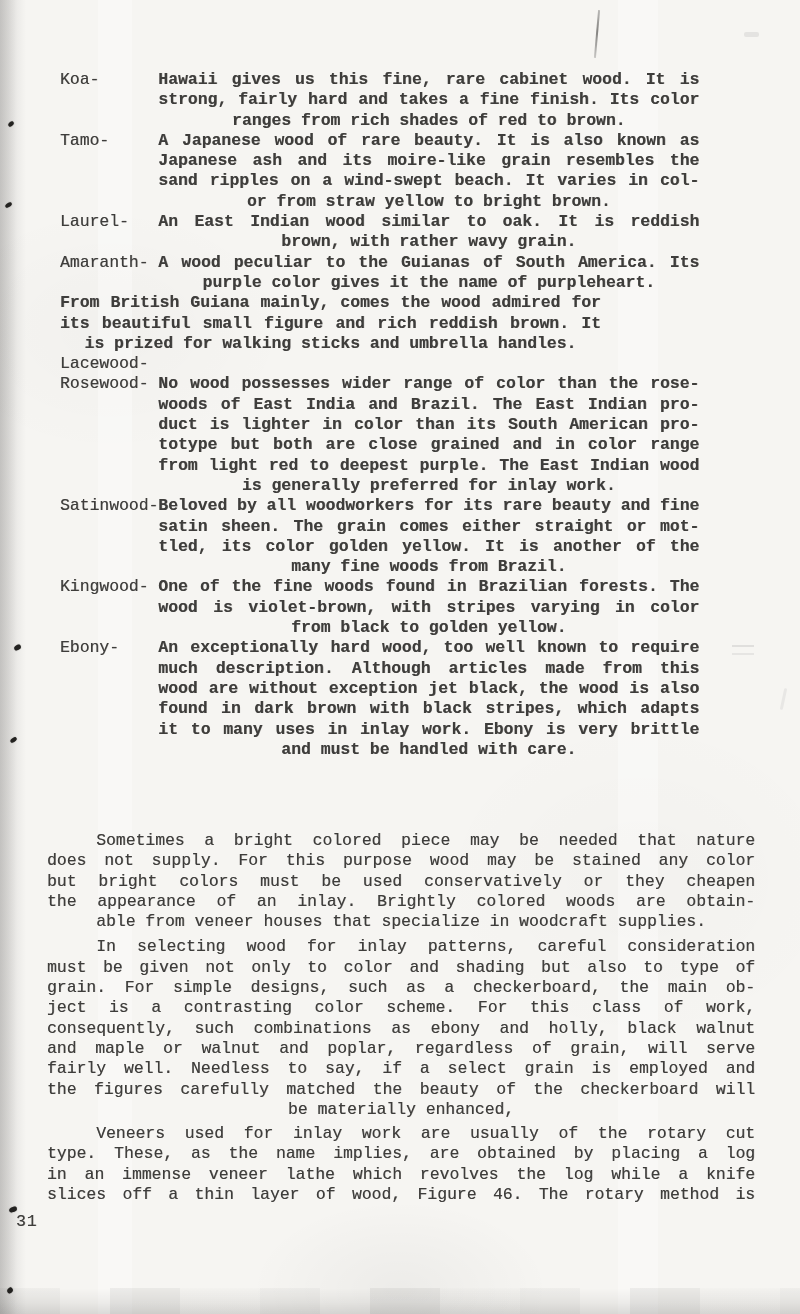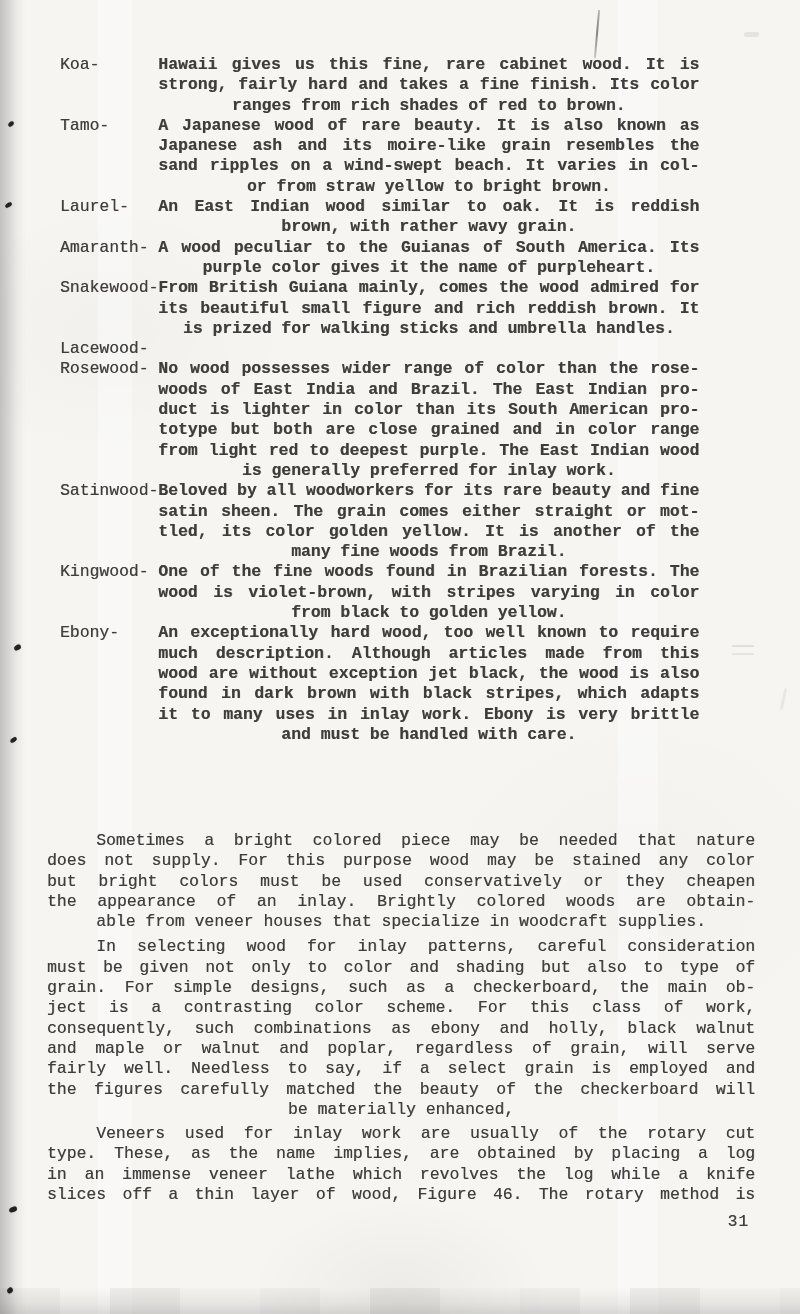--- a/index.html
+++ b/index.html
@@ -11,32 +11,32 @@
       radial-gradient(ellipse 200px 120px at 400px 1290px, rgba(0,0,0,0.04), rgba(0,0,0,0) 75%),
       linear-gradient(90deg, #d8d7d5 0px, rgba(216,215,213,0) 26px),
       linear-gradient(#f6f5f2,#f6f5f2);
     font-family:"Liberation Mono","DejaVu Sans Mono",monospace;
     font-size:16.4px;line-height:20.3px;color:#3e3d3b;
     text-shadow:0.4px 0 rgba(62,61,59,0.55);
   }
   .streak{position:absolute;top:0;bottom:0;background:rgba(255,255,255,0.35);pointer-events:none;}
   .streak.s1{left:98px;width:34px;}
   .streak.s2{left:618px;width:40px;}
-  .glossary{position:absolute;left:60px;top:55px;}
+  .glossary{position:absolute;left:60px;top:70px;}
   .entry{display:flex;}
   .term{width:10ch;white-space:pre;flex:0 0 auto;}
   .def{width:55ch;flex:0 0 auto;font-weight:bold;}
   .line{text-align:justify;text-align-last:justify;}
   .line.short{text-align:center;text-align-last:auto;}
   .paras{position:absolute;left:47px;top:831px;width:72ch;}
   .para{margin:0;}
   .para + .para{margin-top:5px;}
   .para.p3{margin-top:4px;}
   .line.first{text-indent:5ch;}
-  .pageno{position:absolute;left:41px;top:1212px;width:72ch;text-align:right;letter-spacing:1px;}
+  .pageno{position:absolute;left:16px;top:1212px;width:72ch;text-align:left;letter-spacing:1px;}
   .speck{position:absolute;background:#232220;border-radius:62% 38% 55% 45%;box-shadow:0 0 1px rgba(35,34,32,0.65);}
   .k1{left:8px;top:122px;width:6px;height:4px;transform:rotate(-35deg);}
   .k2{left:5px;top:203px;width:7px;height:4px;transform:rotate(-28deg);}
   .k3{left:14px;top:645px;width:7px;height:5px;transform:rotate(-24deg);}
   .k4{left:10px;top:738px;width:7px;height:4px;transform:rotate(-32deg);}
   .k5{left:9px;top:1207px;width:8px;height:5px;transform:rotate(-18deg);}
   .k6{left:7px;top:1288px;width:6px;height:5px;transform:rotate(-40deg);}
   .hairline{position:absolute;left:596px;top:10px;width:2px;height:48px;
     background:linear-gradient(#b0afad,#6f6e6c 45%,#c0bfbd);transform:rotate(5deg);opacity:.85;}
   .corner-smudge{position:absolute;left:744px;top:32px;width:15px;height:5px;background:#e4e3e1;border-radius:2px;}
@@ -83,21 +83,20 @@
       </div>
     </div>
     <div class="entry">
       <div class="term">Amaranth-</div>
       <div class="def">
         <div class="line">A wood peculiar to the Guianas of South America. Its</div>
         <div class="line short">purple color gives it the name of purpleheart.</div>
       </div>
     </div>
     <div class="entry">
-      <div class="term">Snakewood-</div>
       <div class="def">
         <div class="line">From British Guiana mainly, comes the wood admired for</div>
         <div class="line">its beautiful small figure and rich reddish brown. It</div>
         <div class="line short">is prized for walking sticks and umbrella handles.</div>
       </div>
     </div>
     <div class="entry">
       <div class="term">Lacewood-</div>
     </div>
     <div class="entry">

